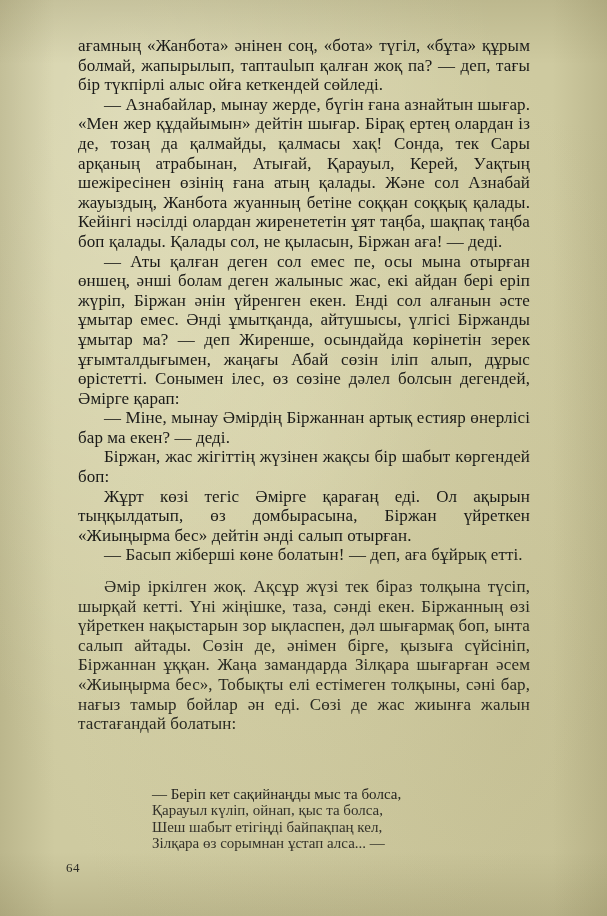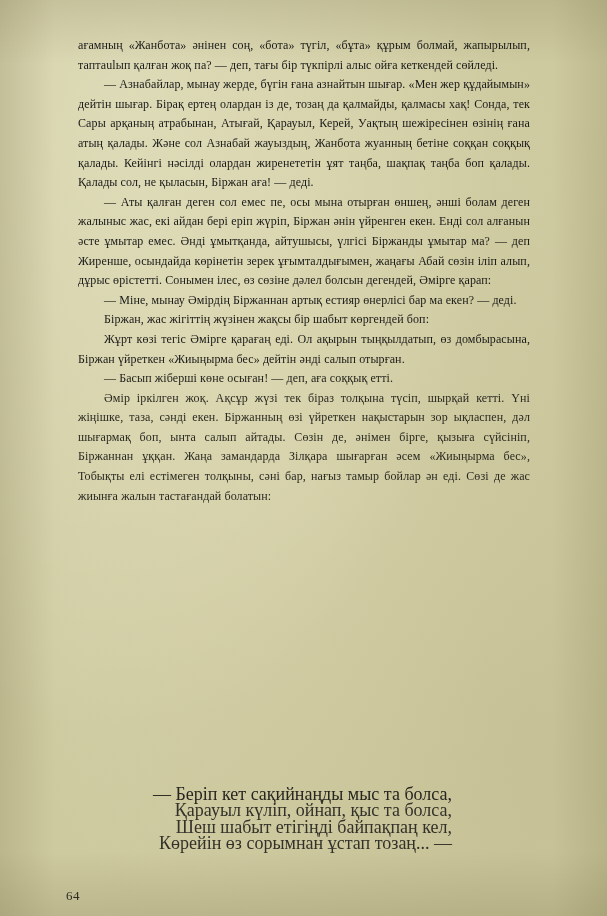--- a/index.html
+++ b/index.html
@@ -31,21 +31,21 @@
     background:
       linear-gradient(to right, rgba(120,112,70,0.22), rgba(120,112,70,0) 9%, rgba(120,112,70,0) 91%, rgba(120,112,70,0.20)),
       linear-gradient(to bottom, rgba(120,112,70,0.20), rgba(120,112,70,0) 7%, rgba(120,112,70,0) 93%, rgba(120,112,70,0.22));
   }
   .text-block {
     position: absolute;
     left: 78px;
     top: 36px;
     width: 452px;
     color: #1a1a18;
-    font-size: 12px;
+    font-size: 17px;
     line-height: 19.6px;
     text-align: justify;
     text-justify: inter-word;
     letter-spacing: 0.1px;
   }
   .para {
     margin: 0;
     text-indent: 26px;
     text-align: justify;
   }
@@ -53,63 +53,63 @@
     text-indent: 0;
   }
   .para.dash {
     text-indent: 26px;
   }
   .verse {
     position: absolute;
     left: 152px;
     top: 786px;
     width: 300px;
-    font-size: 18px;
+    font-size: 15px;
     line-height: 16.4px;
     color: #262520;
-    text-align: right;
+    text-align: left;
   }
   .verse div {
     white-space: nowrap;
   }
   .verse div:nth-child(2),
   .verse div:nth-child(3),
   .verse div:nth-child(4) {
     opacity: 0.92;
   }
   .page-number {
     position: absolute;
     left: 66px;
-    top: 888px;
+    top: 860px;
     font-size: 13px;
     color: #2a2a24;
     letter-spacing: 0.5px;
   }
   
   .fade-1 { color: #23231d; }
-  .fade-2 { color: #2a2a22; }
+  .fade-2 { color: #2a2a22; margin-top: 12px; }
 </style>
 </head>
 <body>
 
 <div class="page">
   <div class="vignette"></div>
 
   <div class="text-block">
     <p class="para no-indent">ағамның «Жанбота» әнінен соң, «бота» түгіл, «бұта» құрым болмай, жапырылып, таптаulып қалған жоқ па? — деп, тағы бір түкпірлі алыс ойға кеткендей сөйледі.</p>
     <p class="para dash">— Азнабайлар, мынау жерде, бүгін ғана азнайтын шығар. «Мен жер құдайымын» дейтін шығар. Бірақ ертең олардан із де, тозаң да қалмайды, қалмасы хақ! Сонда, тек Сары арқаның атрабынан, Атығай, Қарауыл, Керей, Уақтың шежіресінен өзінің ғана атың қалады. Және сол Азнабай жауыздың, Жанбота жуанның бетіне соққан соққық қалады. Кейінгі нәсілді олардан жиренететін ұят таңба, шақпақ таңба боп қалады. Қалады сол, не қыласын, Біржан аға! — деді.</p>
     <p class="para dash">— Аты қалған деген сол емес пе, осы мына отырған өншең, әнші болам деген жалыныс жас, екі айдан бері еріп жүріп, Біржан әнін үйренген екен. Енді сол алғанын әсте ұмытар емес. Әнді ұмытқанда, айтушысы, үлгісі Біржанды ұмытар ма? — деп Жиренше, осындайда көрінетін зерек ұғымталдығымен, жаңағы Абай сөзін іліп алып, дұрыс өрістетті. Сонымен ілес, өз сөзіне дәлел болсын дегендей, Әмірге қарап:</p>
     <p class="para dash">— Міне, мынау Әмірдің Біржаннан артық естияр өнерлісі бар ма екен? — деді.</p>
     <p class="para">Біржан, жас жігіттің жүзінен жақсы бір шабыт көргендей боп:</p>
     <p class="para">Жұрт көзі тегіс Әмірге қарағаң еді. Ол ақырын тыңқылдатып, өз домбырасына, Біржан үйреткен «Жиыңырма бес» дейтін әнді салып отырған.</p>
-    <p class="para dash fade-1">— Басып жіберші көне осыған! — деп, аға соққық етті.</p>
+    <p class="para dash fade-1">— Басып жіберші көне болатын! — деп, аға бұйрық етті.</p>
     <p class="para fade-2">Әмір іркілген жоқ. Ақсұр жүзі тек біраз толқына түсіп, шырқай кетті. Үні жіңішке, таза, сәнді екен. Біржанның өзі үйреткен нақыстарын зор ықласпен, дәл шығармақ боп, ынта салып айтады. Сөзін де, әнімен бірге, қызыға сүйсініп, Біржаннан ұққан. Жаңа замандарда Зілқара шығарған әсем «Жиыңырма бес», Тобықты елі естімеген толқыны, сәні бар, нағыз тамыр бойлар ән еді. Сөзі де жас жиынға жалын тастағандай болатын:</p>
   </div>
 
   <div class="verse">
     <div>— Беріп кет сақийнаңды мыс та болса,</div>
     <div>Қарауыл күліп, ойнап, қыс та болса,</div>
     <div>Шеш шабыт етігіңді байпақпаң кел,</div>
-    <div>Көрейін өз сорымнан ұстап тозаң... —</div>
+    <div>Зілқара өз сорымнан ұстап алса... —</div>
   </div>
 
   <div class="page-number">64</div>
 </div>
 
 </body></html>

